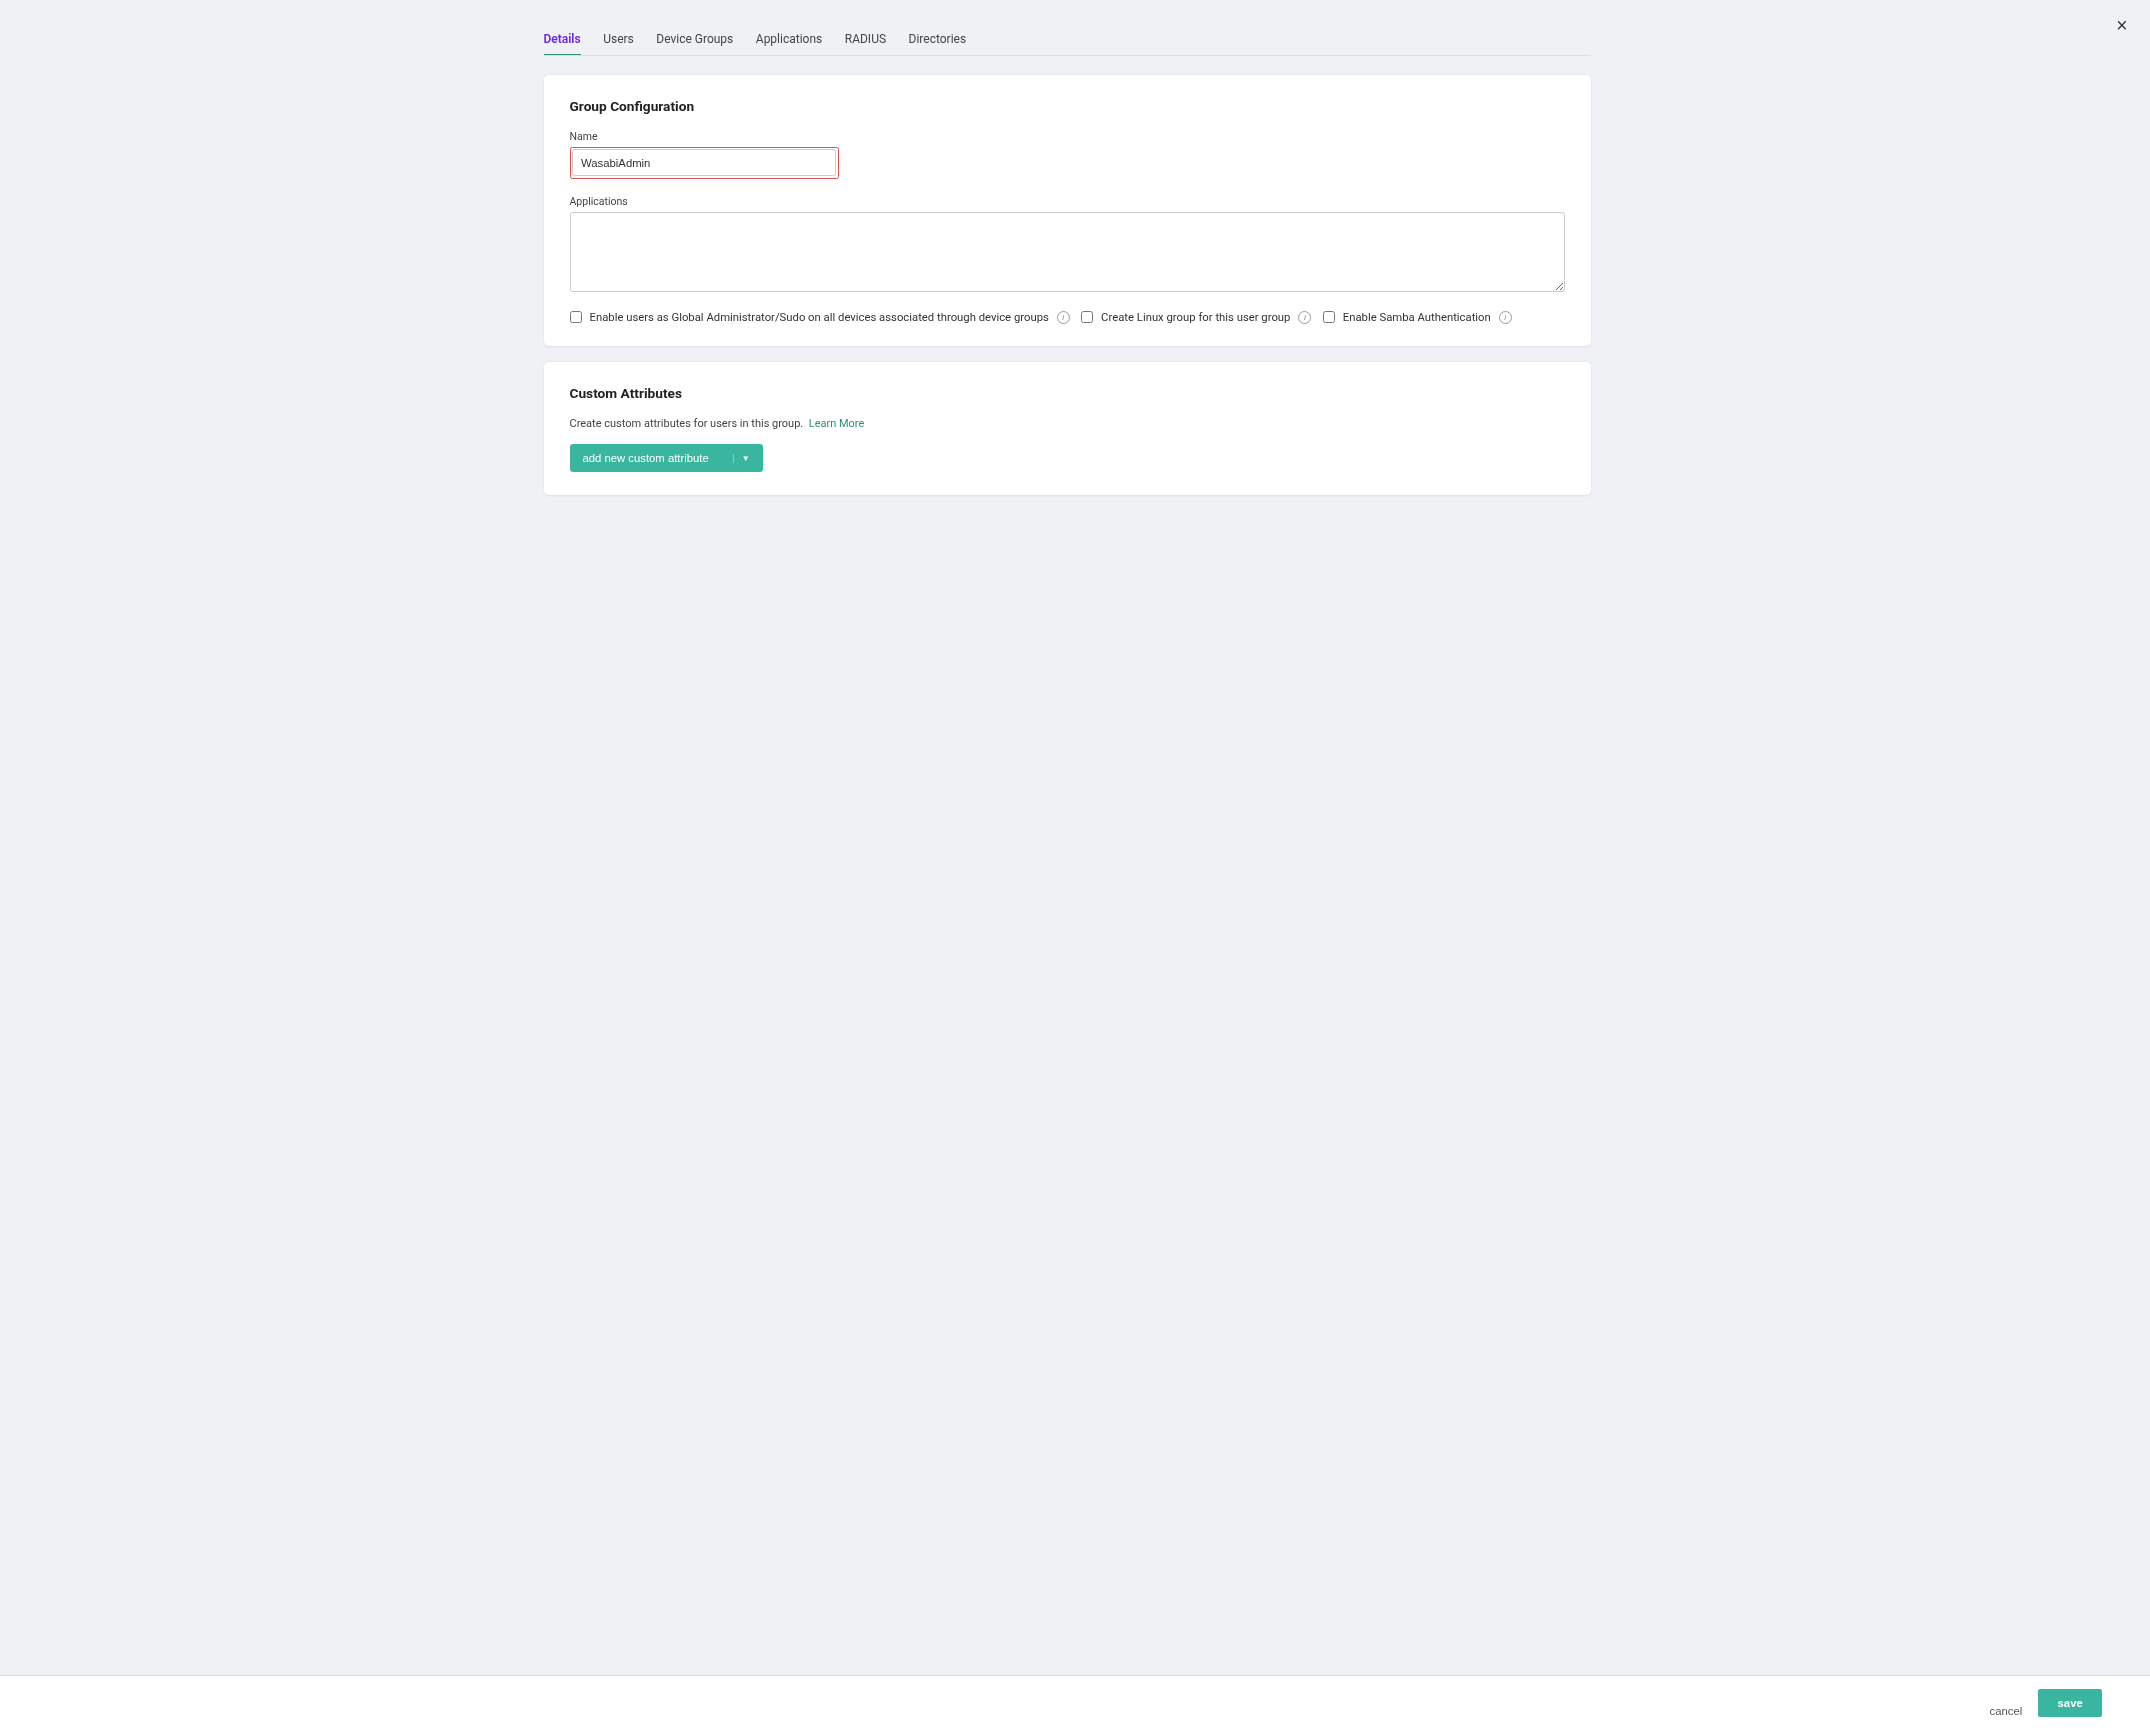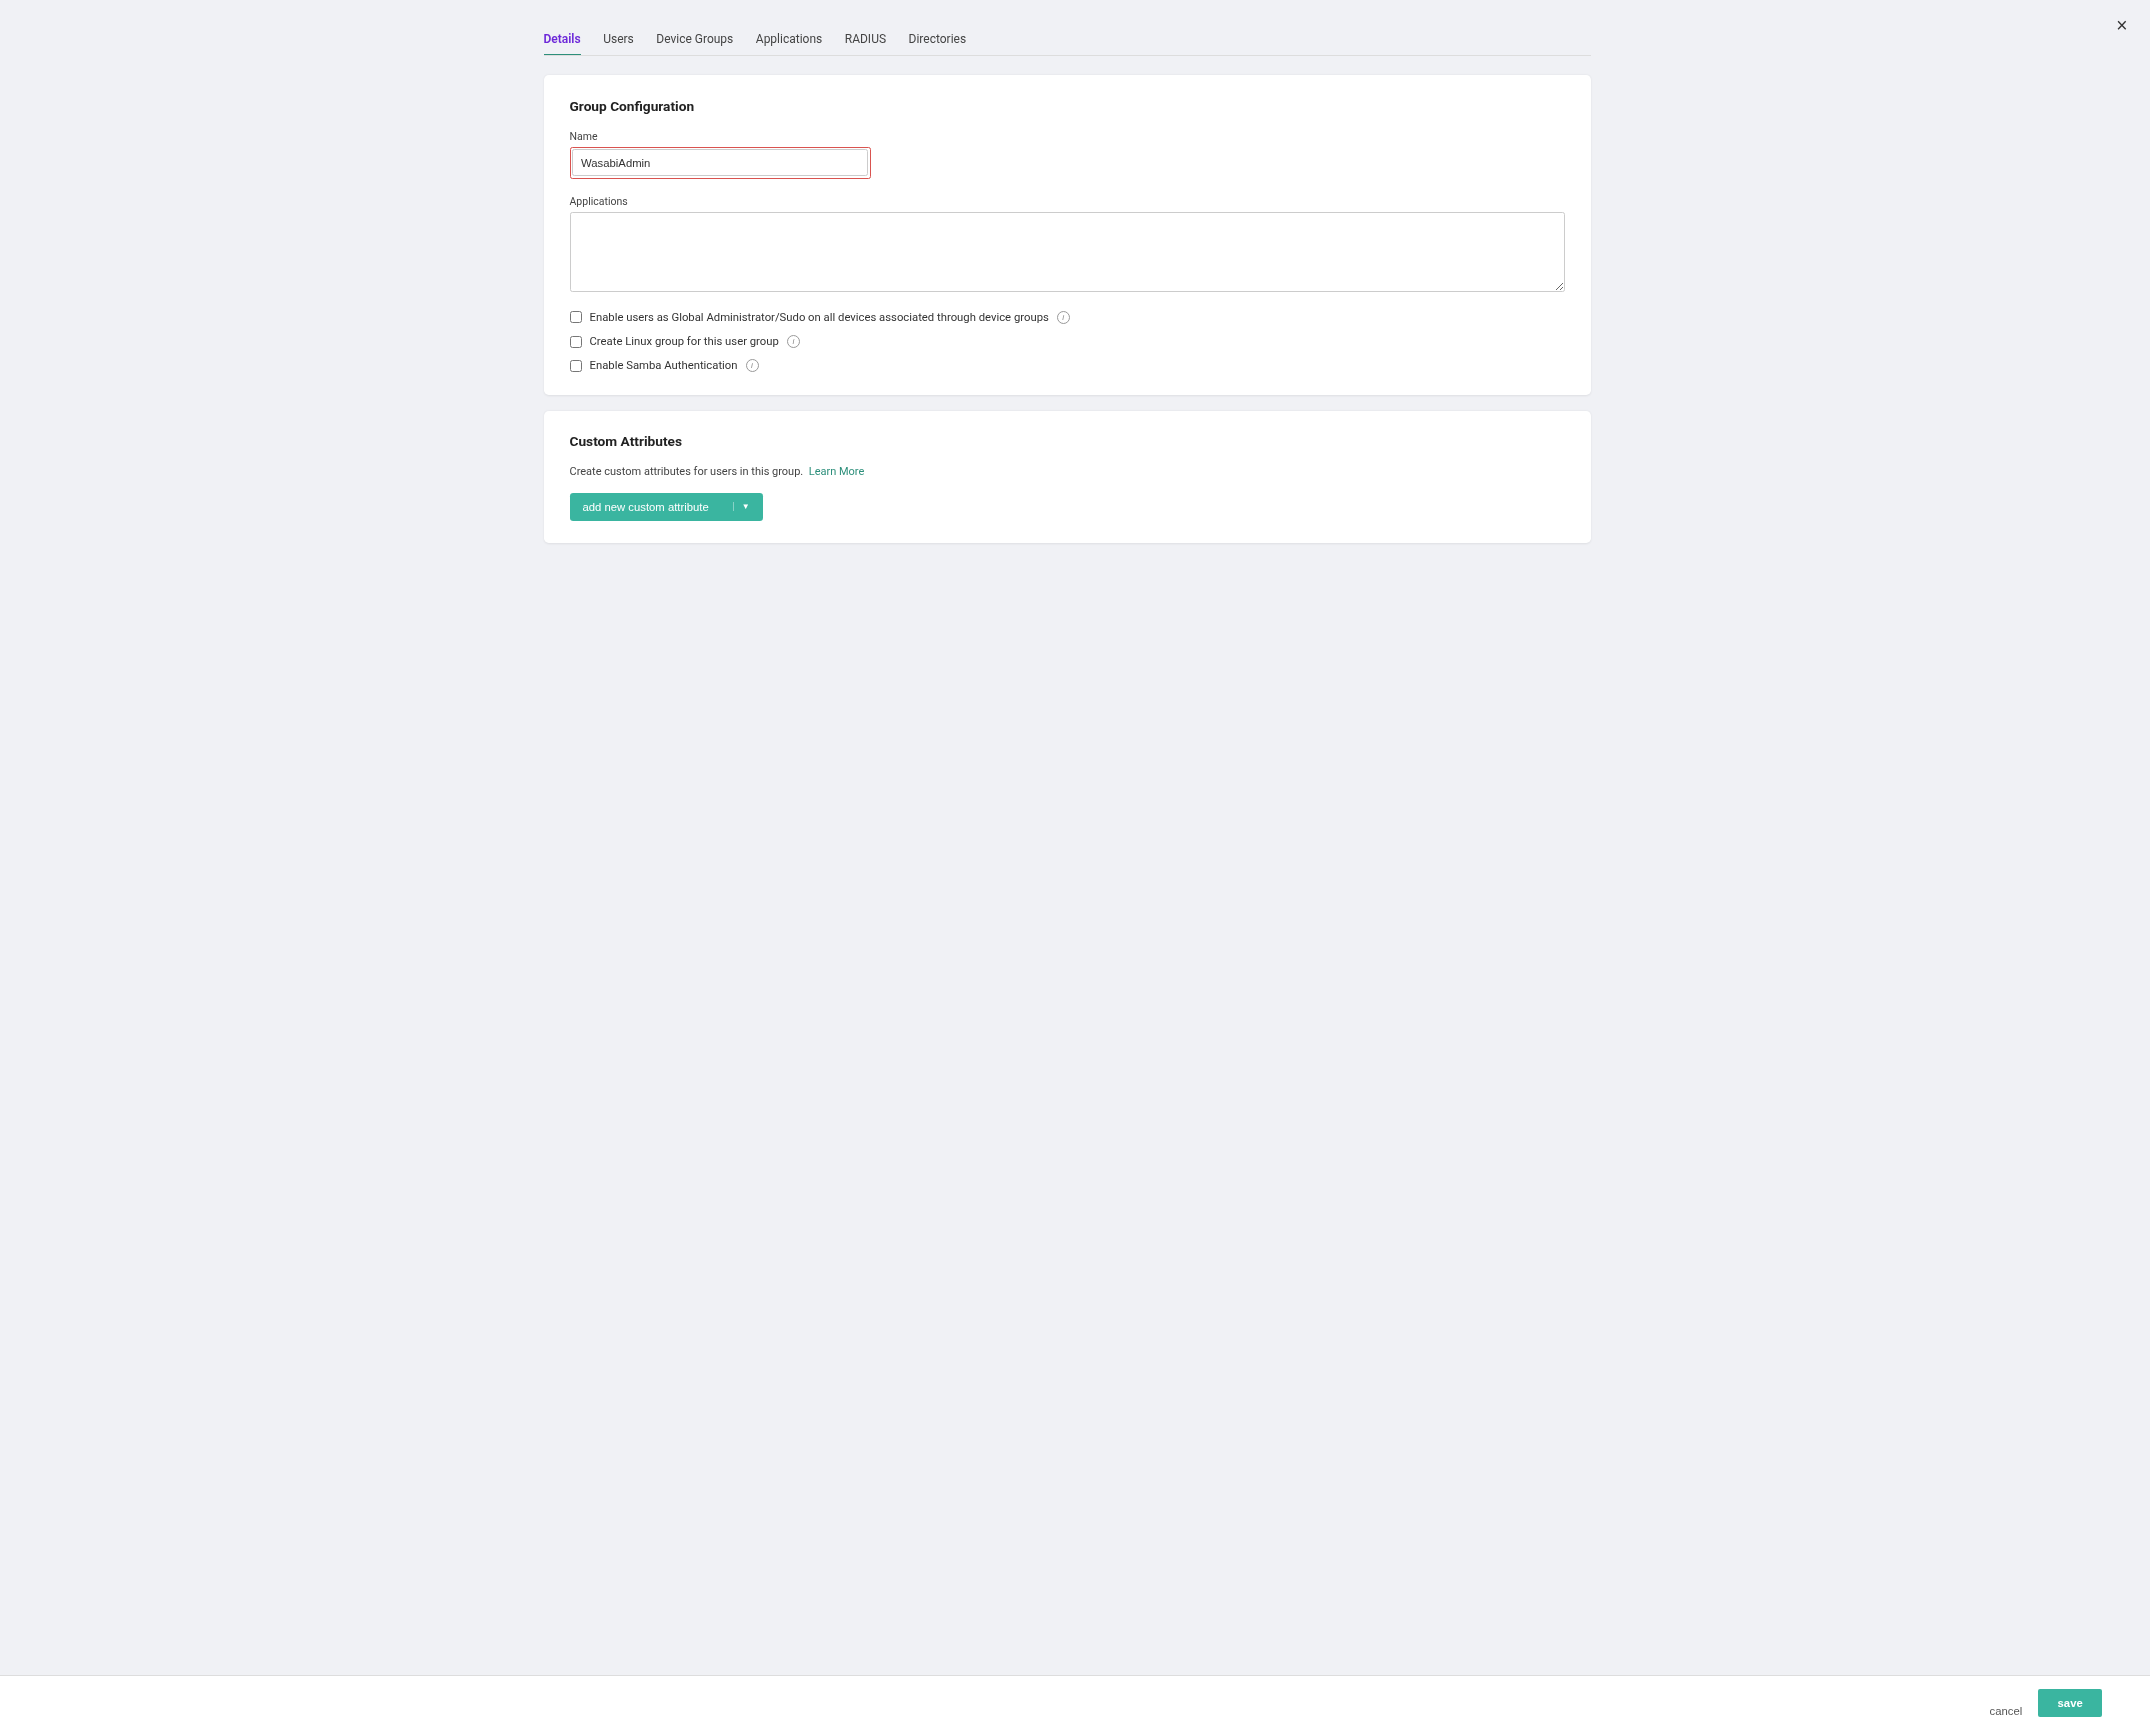--- a/index.html
+++ b/index.html
@@ -127,40 +127,39 @@
       border-radius: 2.4px;
       display: inline-block;
       padding: 1.6px;
     }
 
     .name-input {
       font-size: 11.3px;
       border: 0.8px solid #ccc;
       border-radius: 2.4px;
       padding: 6.4px 8px;
-      width: 296px;
+      width: 264px;
       outline: none;
       color: #333;
     }
 
     .description-textarea {
       width: 100%;
       height: 80px;
       border: 0.8px solid #ccc;
       border-radius: 2.4px;
       padding: 8px;
       font-size: 11.3px;
       resize: vertical;
       color: #333;
       outline: none;
     }
 
     .checkbox-group {
       display: flex;
-      flex-direction: column;
       gap: 11.3px;
       margin-top: 6.4px;
     }
 
     .checkbox-item {
       display: flex;
       align-items: center;
       gap: 8px;
       font-size: 11.3px;
       color: #333;

